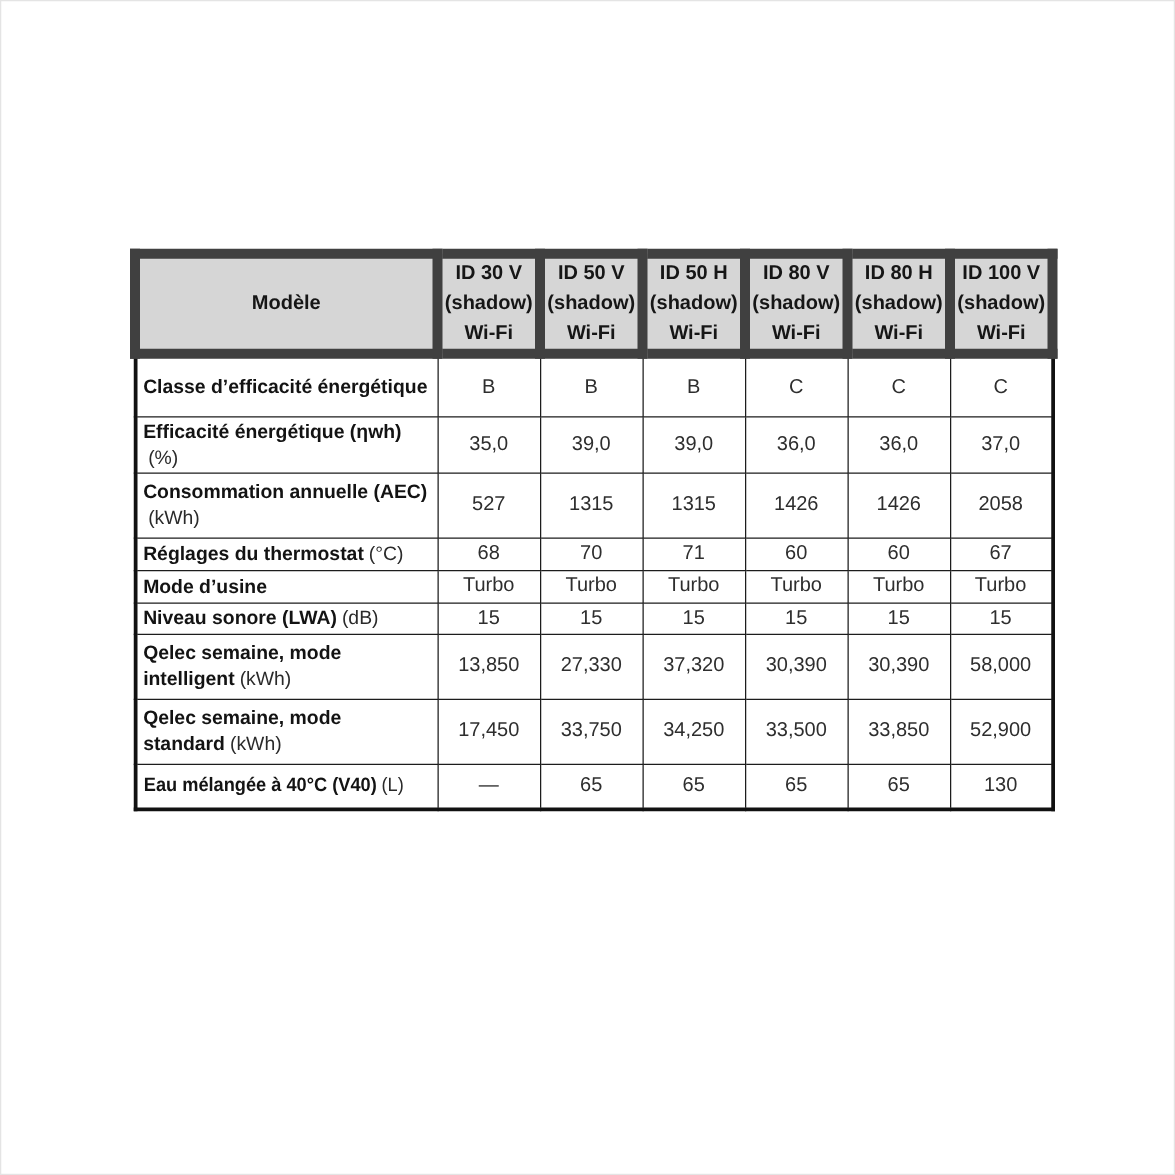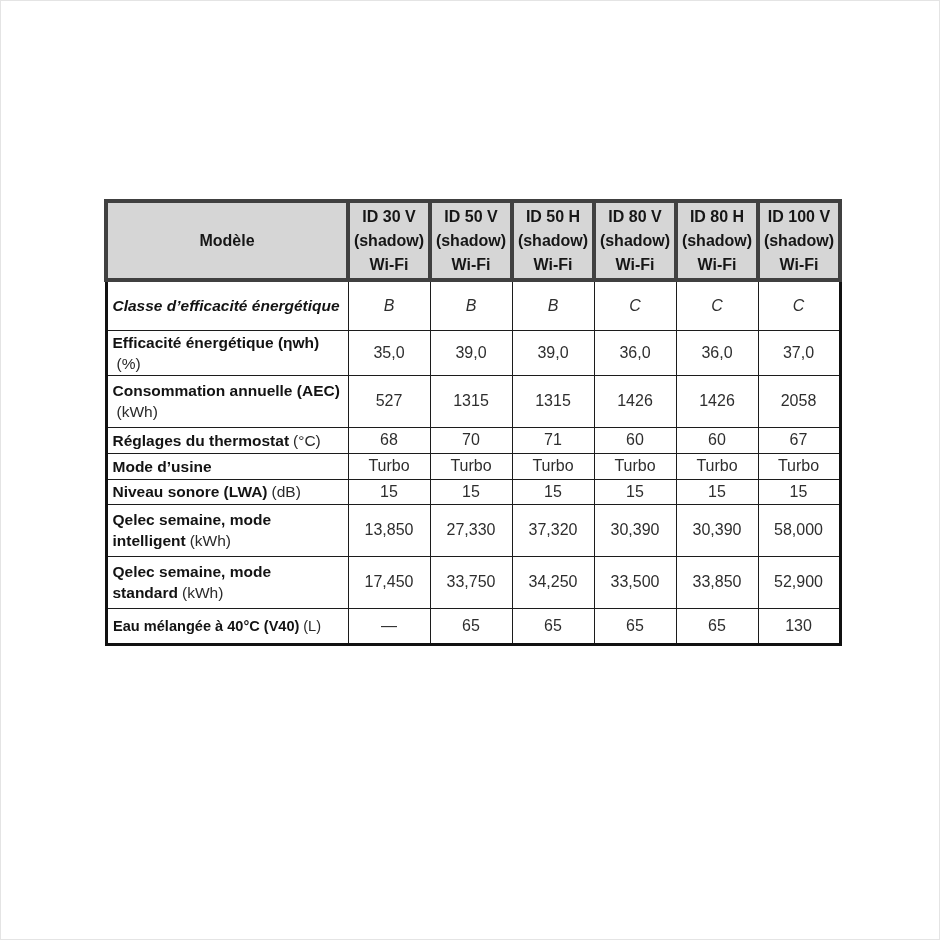--- a/index.html
+++ b/index.html
@@ -18,21 +18,21 @@
     position: absolute;
     left: 103px;
     top: 198px;
     width: 734px;
     border-collapse: collapse;
     table-layout: fixed;
     border: 3px solid #111111;
   }
   
   .spec-table th {
-    border: 4px solid #404040;
+    border: 8px solid #404040;
     background: #d6d6d6;
     font-weight: bold;
     font-size: 16px;
     line-height: 24px;
     text-align: center;
     vertical-align: middle;
     height: 79px;
     color: #161616;
   }
   .hl { display: block; }
@@ -54,21 +54,21 @@
   td.lbl .u:not(:empty) { margin-left: 4px; }
   td.val {
     text-align: center;
     font-size: 16px;
     color: #2e2e2e;
     font-weight: normal;
   }
   
   .rh25 { height: 25px; }
   .rh26 { height: 26px; }
-  .rh50 { height: 50px; font-style: italic; }
+  .rh50 { height: 50px; }
   .rh51 { height: 51px; }
   .rh52 { height: 52px; margin-left: 14px; }
   .rh53 { height: 36px; }
   
   .oneline {
     display: inline-block;
     white-space: nowrap;
     transform: scaleX(0.94);
     transform-origin: 0 50%;
   }

